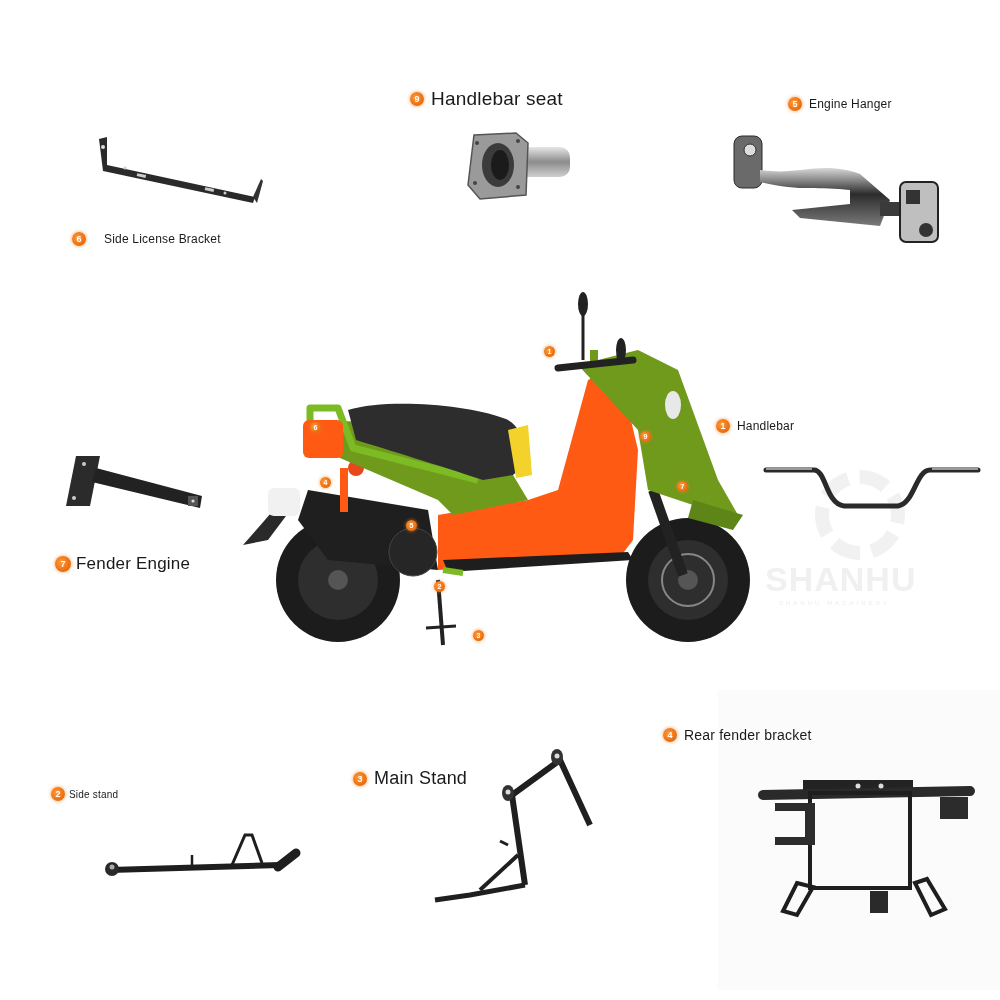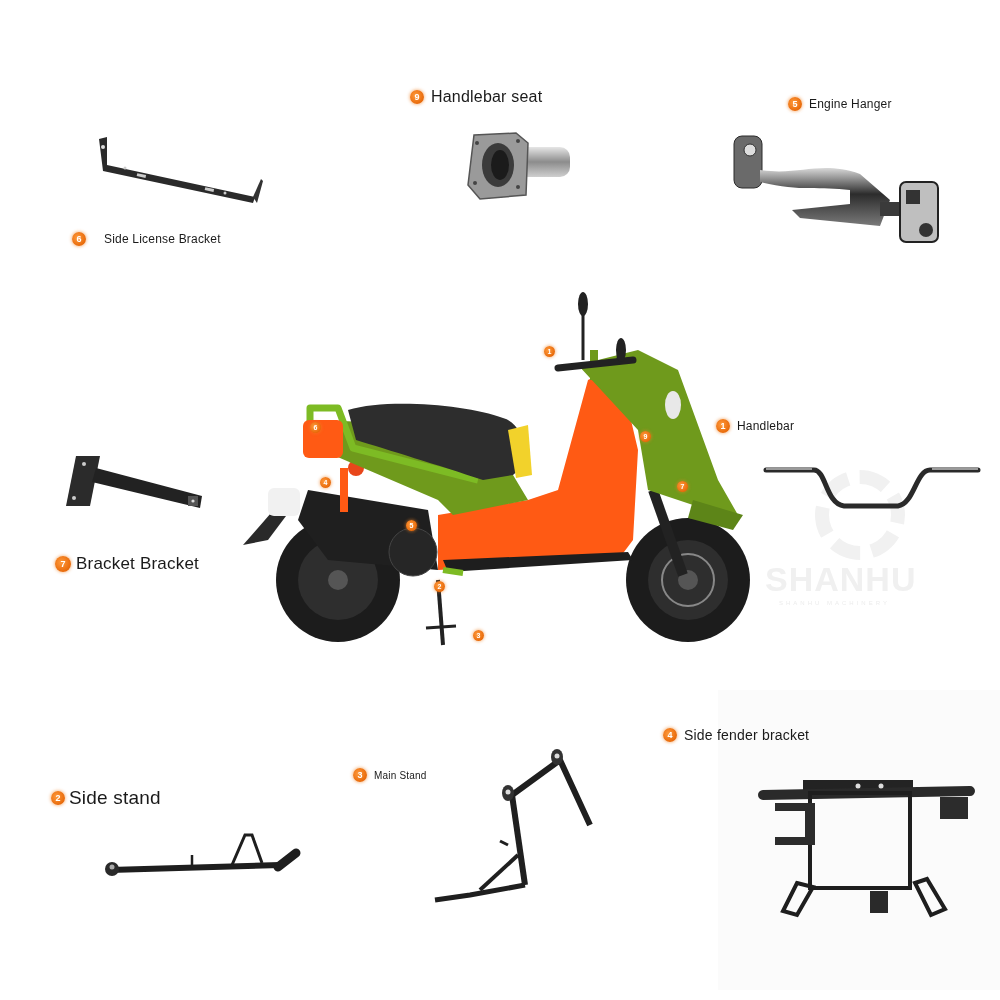--- a/index.html
+++ b/index.html
@@ -1,21 +1,21 @@
 <!DOCTYPE html>
 <html><head>
 <meta charset="utf-8">
 <style>
   html, body { margin:0; padding:0; background:#ffffff; }
   body { width:1000px; height:1000px; position:relative; overflow:hidden; font-family:"Liberation Sans", "DejaVu Sans", sans-serif; color:#1a1a1a; }
   .label { position:absolute; display:flex; align-items:center; white-space:nowrap; }
   .badge { display:inline-flex; align-items:center; justify-content:center; border-radius:50%; background:radial-gradient(circle at 40% 40%, #ff9a3c, #e86a0a 70%); color:#fff; font-weight:bold; box-shadow:0 0 3px 1px rgba(240,130,40,0.45); }
   .lbl-badge { width:14px; height:14px; font-size:9px; margin-right:7px; }
   .lbl-text { font-size:12px; letter-spacing:0.2px; }
-  .lbl-text.sm { font-size:16px; }
+  .lbl-text.sm { font-size:19px; }
   .part { position:absolute; }
   .mini { position:absolute; width:11px; height:11px; font-size:7px; }
   .watermark { position:absolute; left:765px; top:470px; width:170px; height:140px; pointer-events:none; }
   .wm-gear { position:absolute; left:50px; top:0; width:90px; height:90px; border-radius:50%; border:14px dashed #f1f1f1; box-sizing:border-box; }
   .wm-text { position:absolute; left:0; top:90px; font-size:34px; font-weight:bold; color:#f0f0f0; letter-spacing:1px; }
   .wm-sub { position:absolute; left:14px; top:130px; font-size:6px; color:#ececec; letter-spacing:3px; }
   .shadowbox { position:absolute; left:718px; top:690px; width:282px; height:300px; background:#fbfbfb; }
 </style>
 </head>
 <body>
@@ -39,33 +39,33 @@
 <div class="label" style="left:72px;top:232px;">
   <span class="badge lbl-badge" style="margin-right:18px">6</span>
   <span class="lbl-text">Side License Bracket</span>
 </div>
 <div class="label" style="left:716px;top:419px;">
   <span class="badge lbl-badge">1</span>
   <span class="lbl-text">Handlebar</span>
 </div>
 <div class="label" style="left:55px;top:554px;">
   <span class="badge lbl-badge" style="width:16px;height:16px;margin-right:5px">7</span>
-  <span class="lbl-text" style="font-size:17px">Bracket Bracket</span>
+  <span class="lbl-text" style="font-size:17px">Fender Engine</span>
 </div>
 <div class="label" style="left:663px;top:727px;">
   <span class="badge lbl-badge">4</span>
-  <span class="lbl-text sm" style="font-size:14px">Side fender bracket</span>
+  <span class="lbl-text sm" style="font-size:14px">Rear fender bracket</span>
 </div>
 <div class="label" style="left:353px;top:768px;">
   <span class="badge lbl-badge">3</span>
-  <span class="lbl-text sm" style="font-size:10px">Main Stand</span>
+  <span class="lbl-text sm" style="font-size:18px">Main Stand</span>
 </div>
 <div class="label" style="left:51px;top:787px;">
   <span class="badge lbl-badge" style="margin-right:4px">2</span>
-  <span class="lbl-text sm" style="font-size:19px">Side stand</span>
+  <span class="lbl-text sm" style="font-size:10px">Side stand</span>
 </div>
 
 <svg class="part" style="left:95px;top:135px" width="170" height="70" viewBox="0 0 170 70">
   <polygon points="4,4 12,2 12,30 160,62 158,68 8,36" fill="#2a2a2a"></polygon>
   <polygon points="158,62 166,44 168,46 162,68" fill="#333"></polygon>
   <circle cx="8" cy="12" r="2" fill="#ddd"></circle>
   <rect x="42" y="39" width="9" height="3" fill="#ccc" transform="rotate(12 46 40)"></rect>
   <rect x="110" y="53" width="9" height="3" fill="#ccc" transform="rotate(12 114 54)"></rect>
   <circle cx="30" cy="33" r="1.5" fill="#ccc"></circle>
   <circle cx="130" cy="58" r="1.5" fill="#ccc"></circle>

